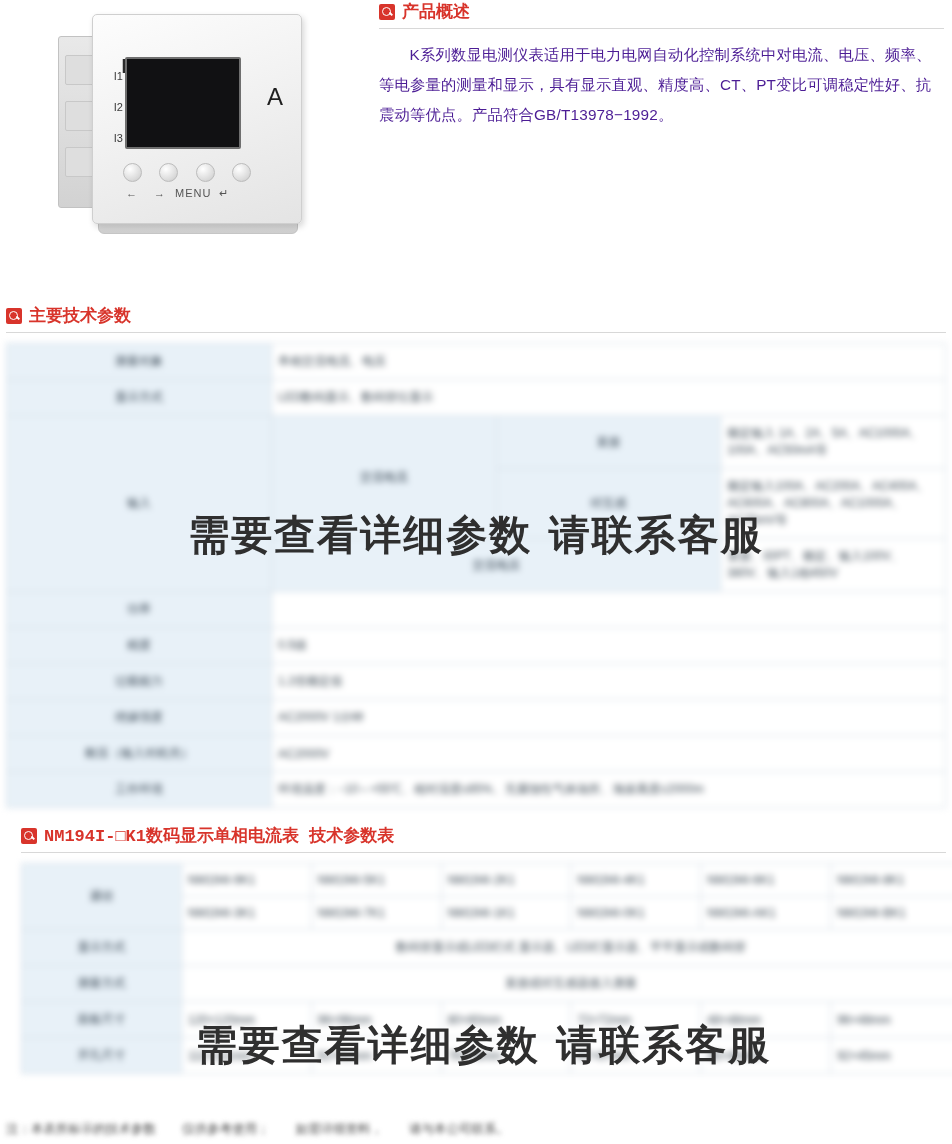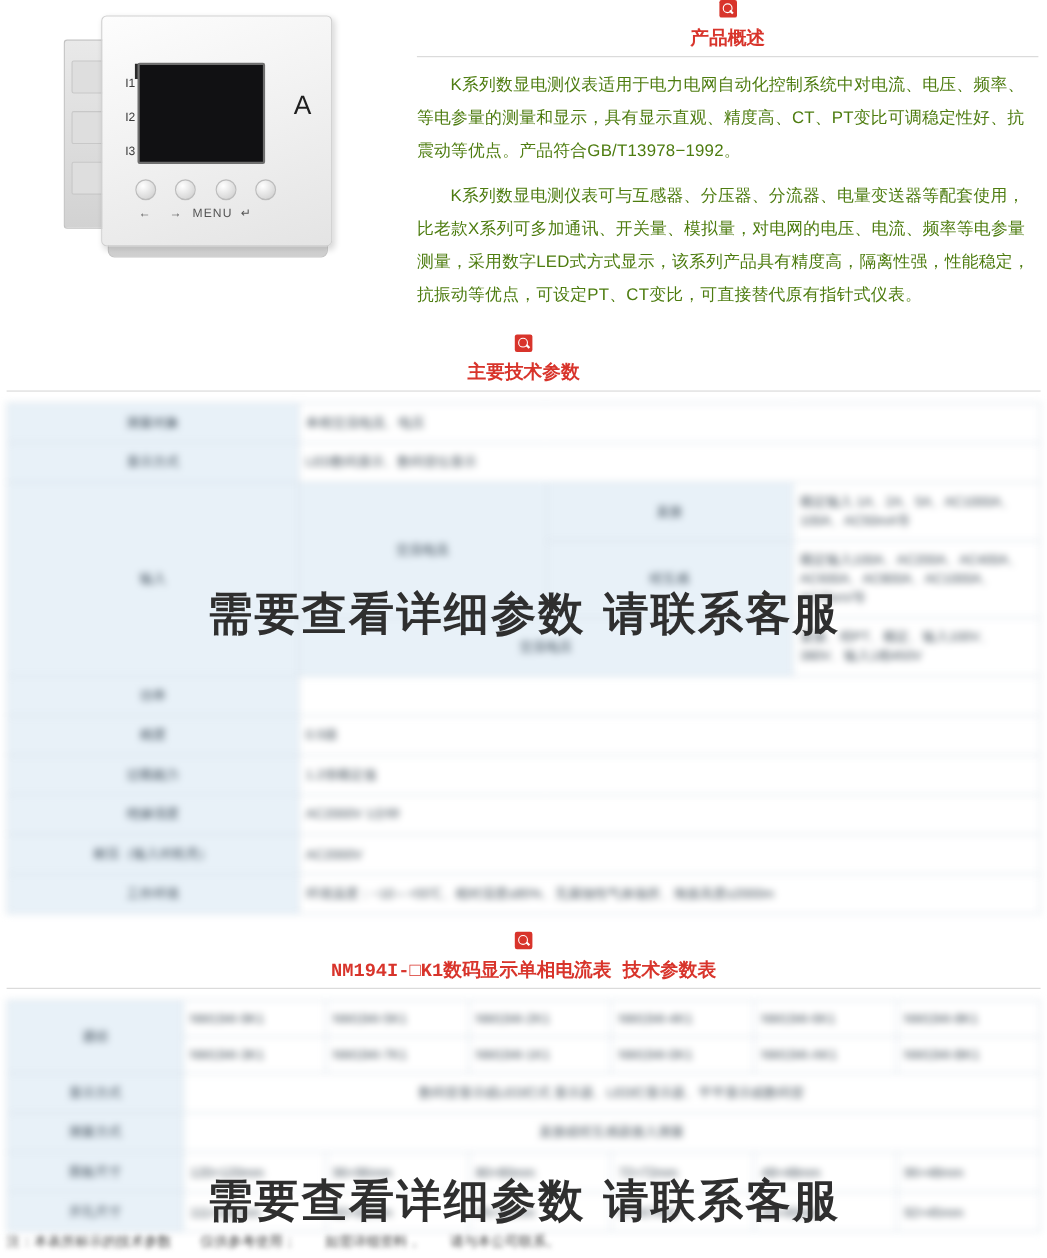--- a/index.html
+++ b/index.html
@@ -94,21 +94,20 @@
   .bl2 { width: 30px; }
   .bl3 { width: 36px; }
   .bl4 { width: 26px; }
 
   
   .intro { flex: 1; padding: 0 8px 0 4px; }
   .sec-title {
     display: flex; align-items: center; gap: 7px;
     padding-bottom: 5px;
     border-bottom: 1px solid #d8d8d8;
-    flex-direction: column;
   }
   .sec-title .ico {
     width: 16px; height: 16px; background: #d8342b; border-radius: 2px;
     position: relative; flex: 0 0 16px;
   }
   .sec-title .ico::before {
     content: ""; position: absolute; left: 3px; top: 3px;
     width: 7px; height: 7px; border: 1.6px solid #fff; border-radius: 50%;
   }
   .sec-title .ico::after {
@@ -116,21 +115,21 @@
     width: 4px; height: 1.6px; background: #fff; transform: rotate(45deg);
   }
   .sec-title .txt {
     color: #d8342b; font-size: 17px; font-weight: bold;
   }
   .para {
     margin: 11px 0 0 0;
     text-indent: 2em;
     font-size: 15.3px;
     line-height: 30px;
-    color: #4d7c0f;
+    color: #4c1d95;
     letter-spacing: .2px;
   }
 
   
   .section { margin-top: 14px; }
   .section-head { padding: 0 6px; font-family: Liberation Mono, monospace; }
 
   
   .table-blur {
     position: relative;
@@ -208,21 +207,20 @@
         </div>
       </div>
     </div>
 
     <div class="intro">
       <div class="sec-title">
         <span class="ico"></span>
         <span class="txt">产品概述</span>
       </div>
       <p class="para">K系列数显电测仪表适用于电力电网自动化控制系统中对电流、电压、频率、等电参量的测量和显示，具有显示直观、精度高、CT、PT变比可调稳定性好、抗震动等优点。产品符合GB/T13978−1992。</p>
-      <p class="para">K系列数显电测仪表可与互感器、分压器、分流器、电量变送器等配套使用，比老款X系列可多加通讯、开关量、模拟量，对电网的电压、电流、频率等电参量测量，采用数字LED式方式显示，该系列产品具有精度高，隔离性强，性能稳定，抗振动等优点，可设定PT、CT变比，可直接替代原有指针式仪表。</p>
     </div>
   </div>
 
   <div class="section">
     <div class="section-head">
       <div class="sec-title">
         <span class="ico"></span>
         <span class="txt">主要技术参数</span>
       </div>
     </div>
@@ -276,21 +274,21 @@
                 <td class="lbl">工作环境</td>
                 <td class="val" colspan="3">环境温度：−10～+55℃、相对湿度≤85%、无腐蚀性气体场所、海拔高度≤2000m</td>
               </tr>
           </tbody>
         </table>
       </div>
       <div class="overlay-note" style="top:165px;">需要查看详细参数 请联系客服</div>
     </div>
   </div>
 
-  <div class="section" style="margin-top:16px;">
+  <div class="section" style="margin-top:16px;padding-left:15px;">
     <div class="section-head">
       <div class="sec-title">
         <span class="ico"></span>
         <span class="txt">NM194I-□K1数码显示单相电流表  技术参数表</span>
       </div>
     </div>
     <div style="position:relative;">
       <div class="table-blur">
         <table class="spec">
           <tbody>

